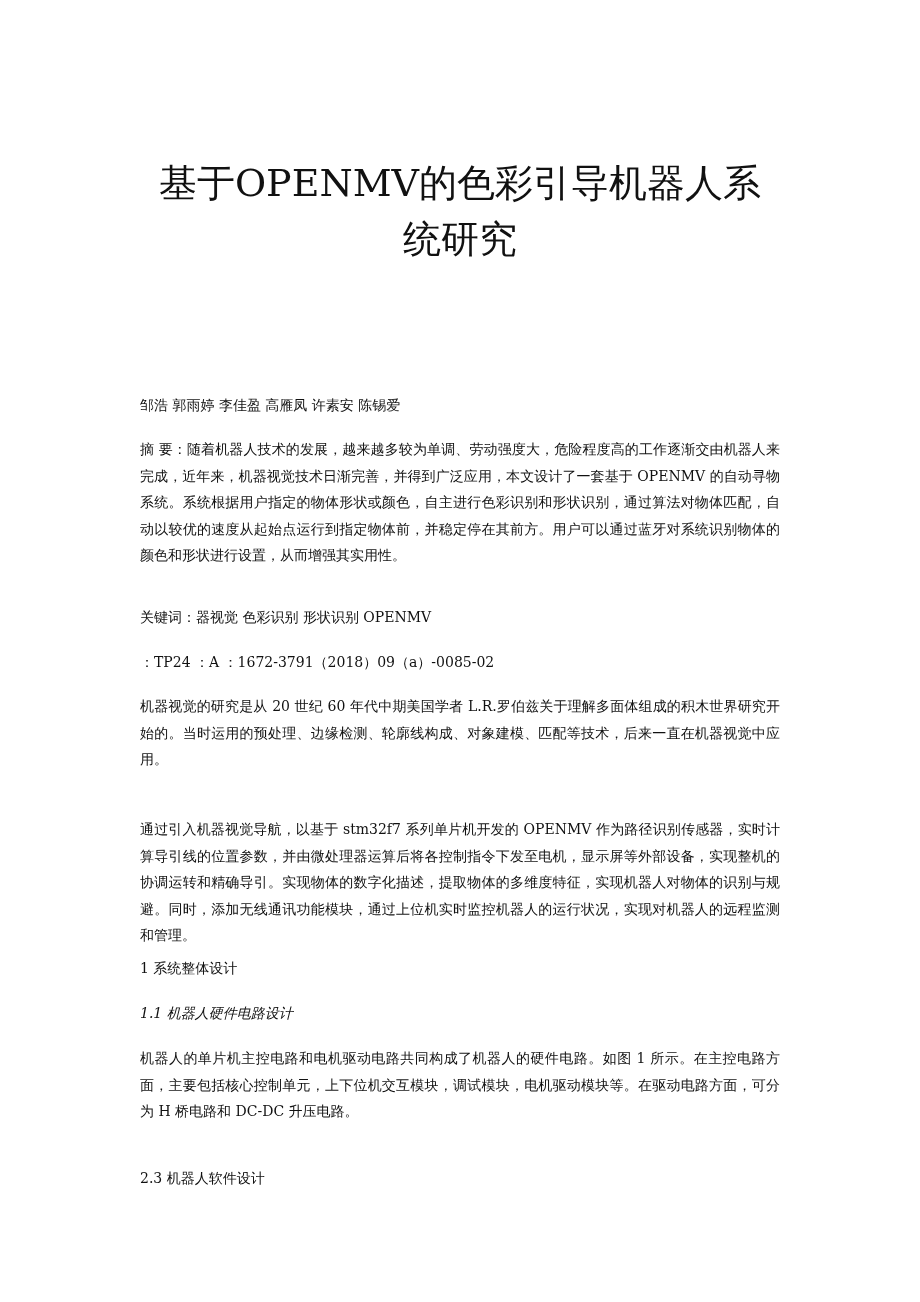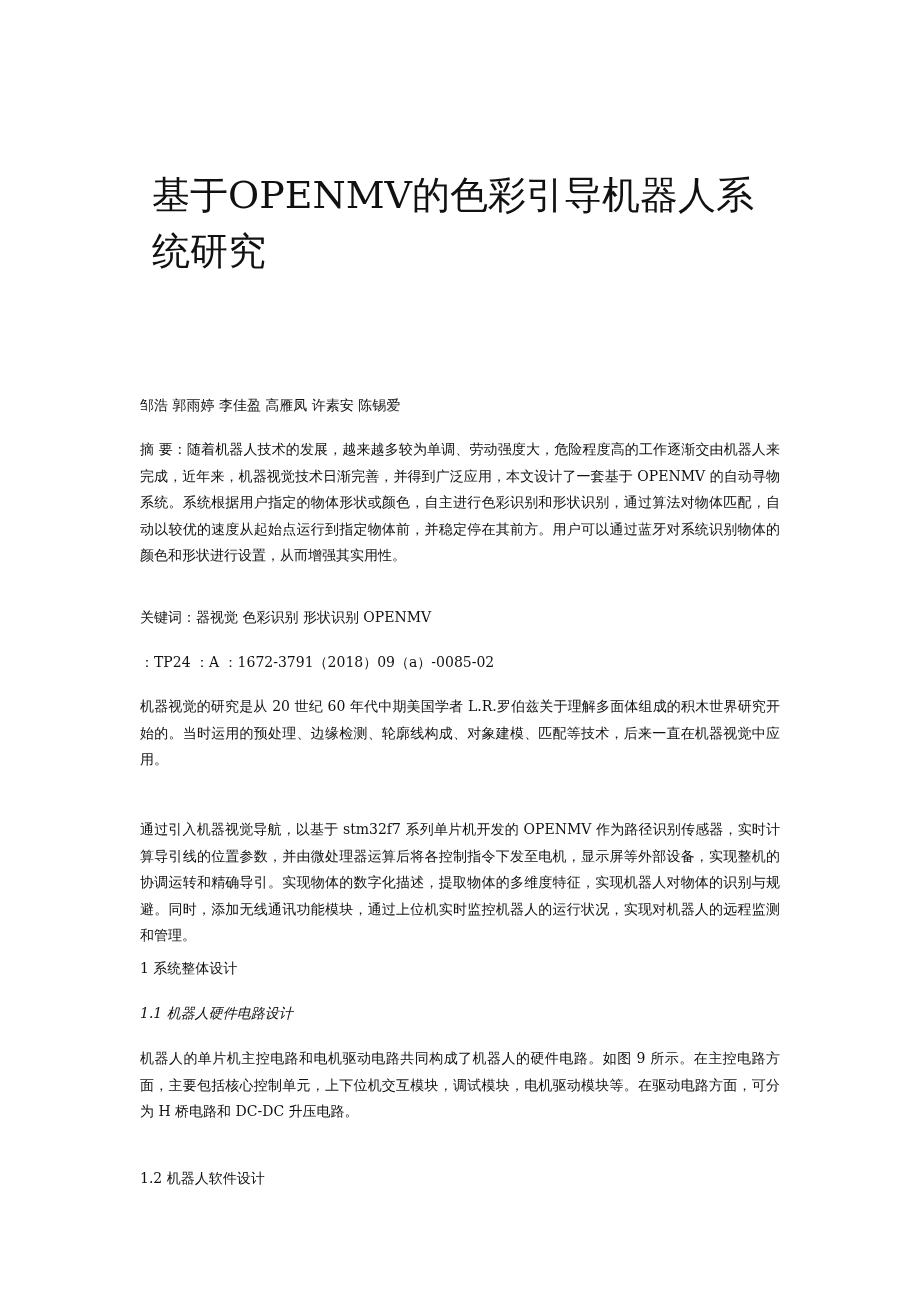--- a/index.html
+++ b/index.html
@@ -3,22 +3,22 @@
 <meta charset="utf-8">
 <style>
   html, body { margin: 0; padding: 0; background: #ffffff; }
   body {
     width: 920px; height: 1302px; position: relative; overflow: hidden;
     font-family: "DejaVu Serif", "Liberation Serif", serif;
     color: #111111;
   }
   .title {
     position: absolute; left: 140px; top: 155px; width: 640px;
-    font-size: 38px; line-height: 56px; font-weight: normal;
-    margin: 12px; letter-spacing: 0px;
+    text-align: center; font-size: 38px; line-height: 56px; font-weight: normal;
+    margin: 0; letter-spacing: 0px;
   }
   .block {
     position: absolute; left: 140px; width: 640px;
     font-size: 14px; line-height: 26.5px; margin: 0;
     text-align: justify; text-justify: inter-character;
   }
   .one { white-space: nowrap; text-align: left; }
 </style>
 </head>
 <body>
@@ -34,15 +34,15 @@
 <p class="block one" style="top:649px;">：TP24 ：A ：1672-3791（2018）09（a）-0085-02</p>
 
 <p class="block" style="top:693px;">机器视觉的研究是从 20 世纪 60 年代中期美国学者 L.R.罗伯兹关于理解多面体组成的积木世界研究开始的。当时运用的预处理、边缘检测、轮廓线构成、对象建模、匹配等技术，后来一直在机器视觉中应用。</p>
 
 <p class="block" style="top:816px;">通过引入机器视觉导航，以基于 stm32f7 系列单片机开发的 OPENMV 作为路径识别传感器，实时计算导引线的位置参数，并由微处理器运算后将各控制指令下发至电机，显示屏等外部设备，实现整机的协调运转和精确导引。实现物体的数字化描述，提取物体的多维度特征，实现机器人对物体的识别与规避。同时，添加无线通讯功能模块，通过上位机实时监控机器人的运行状况，实现对机器人的远程监测和管理。</p>
 
 <p class="block one" style="top:955px;">1 系统整体设计</p>
 
 <p class="block one" style="top:1000px;font-style:italic;">1.1 机器人硬件电路设计</p>
 
-<p class="block" style="top:1045px;">机器人的单片机主控电路和电机驱动电路共同构成了机器人的硬件电路。如图 9 所示。在主控电路方面，主要包括核心控制单元，上下位机交互模块，调试模块，电机驱动模块等。在驱动电路方面，可分为 H 桥电路和 DC-DC 升压电路。</p>
+<p class="block" style="top:1045px;">机器人的单片机主控电路和电机驱动电路共同构成了机器人的硬件电路。如图 1 所示。在主控电路方面，主要包括核心控制单元，上下位机交互模块，调试模块，电机驱动模块等。在驱动电路方面，可分为 H 桥电路和 DC-DC 升压电路。</p>
 
-<p class="block one" style="top:1165px;">1.2 机器人软件设计</p>
+<p class="block one" style="top:1165px;">2.3 机器人软件设计</p>
 
 </body></html>

